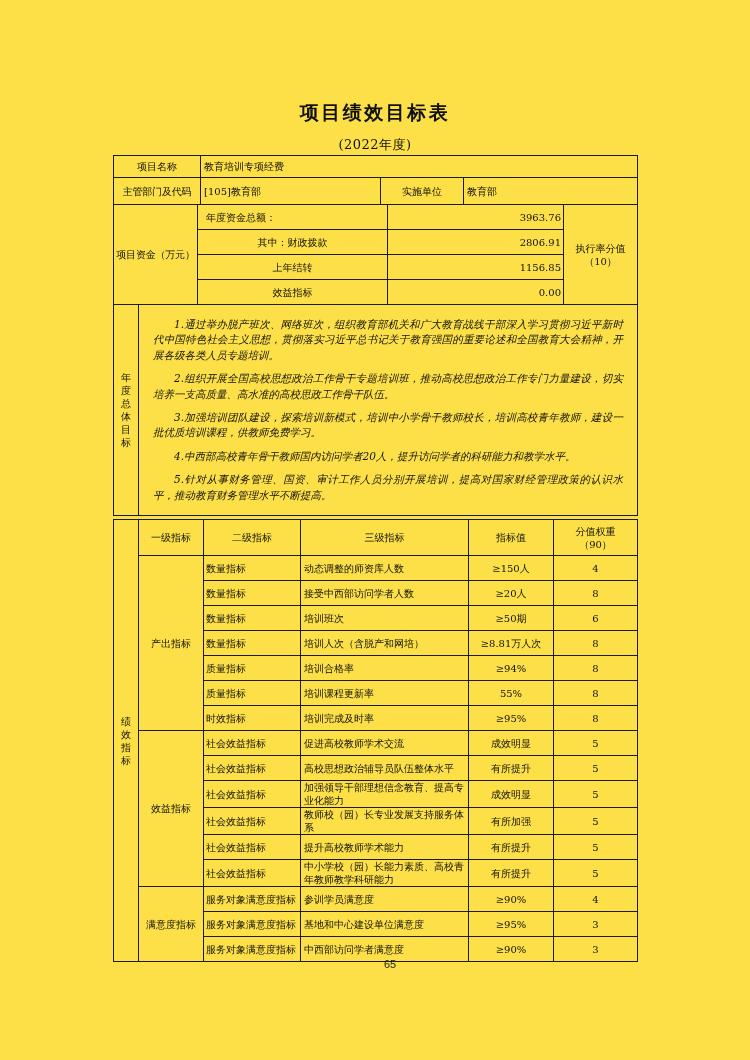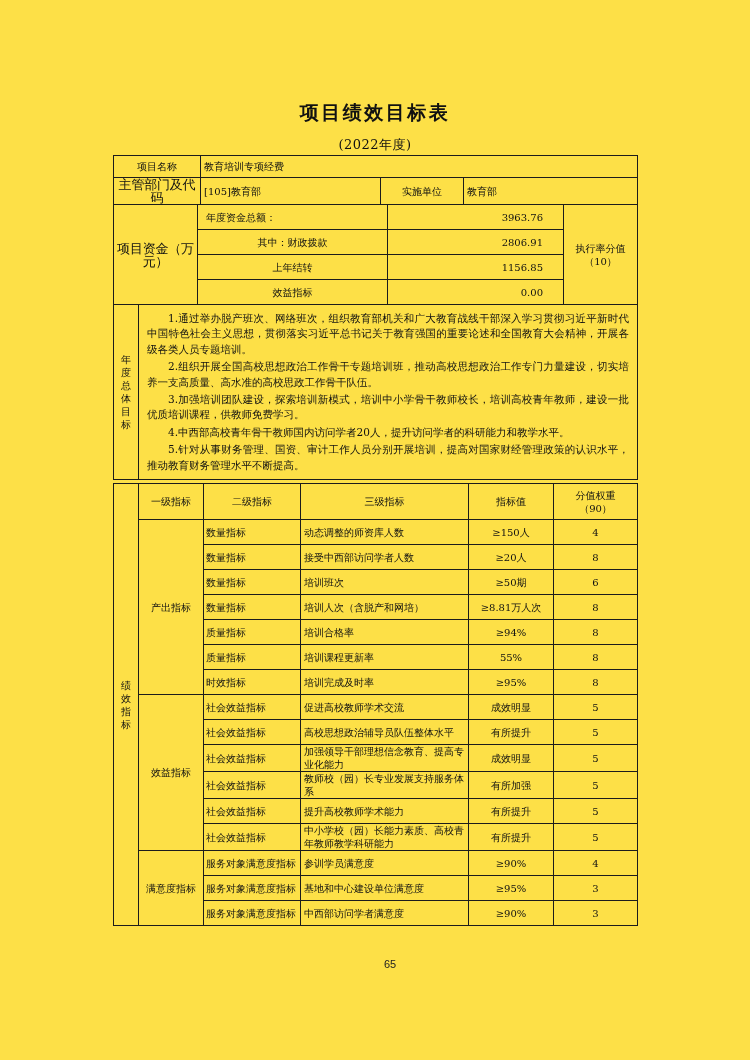--- a/index.html
+++ b/index.html
@@ -20,33 +20,33 @@
   table+table{margin-top:-1px;}
   table.gap{margin-top:3px;}
   td{
     border:1px solid #1c1c1c;font-size:10px;line-height:13px;
     padding:0 3px;vertical-align:middle;word-break:break-all;
   }
   .c-center{text-align:center;}
   .c-left{text-align:left;}
   .c-right{text-align:right;}
   .pl8{padding-left:8px;margin-top:44px;}
-  .pr6{padding-right:20px;}
+  .pr6{padding-right:2px;}
   .pre{white-space:pre-line;}
-  .tight{font-size:13px;padding:0 1px;letter-spacing:-.2px;}
+  .tight{font-size:10px;padding:0 1px;letter-spacing:-.2px;}
   .c2{padding:0 2px;}
   .t-info tr.r1{height:22px;}
   .t-info tr.r2{height:27px;}
   .t-fund tr{height:25px;}
   .t-goal tr{height:154px;}
   .t-goal .goal-text{
     padding:4px 6px;font-size:10.5px;line-height:15.4px;
     text-align:justify;vertical-align:middle;
   }
-  .t-goal .goal-text p{margin:2px;text-indent:21px;}
+  .t-goal .goal-text p{margin:8px;text-indent:21px;font-style:italic;}
   .t-ind tr.h-row{height:36px;}
   .t-ind tr{height:25px;}
   .footer{
     position:absolute;top:958px;left:0;width:750px;text-align:center;
     font-family:"Liberation Sans","DejaVu Sans",sans-serif;font-size:11px;
     text-indent:30px;color:#222;
   }
 </style>
 </head>
 <body>

